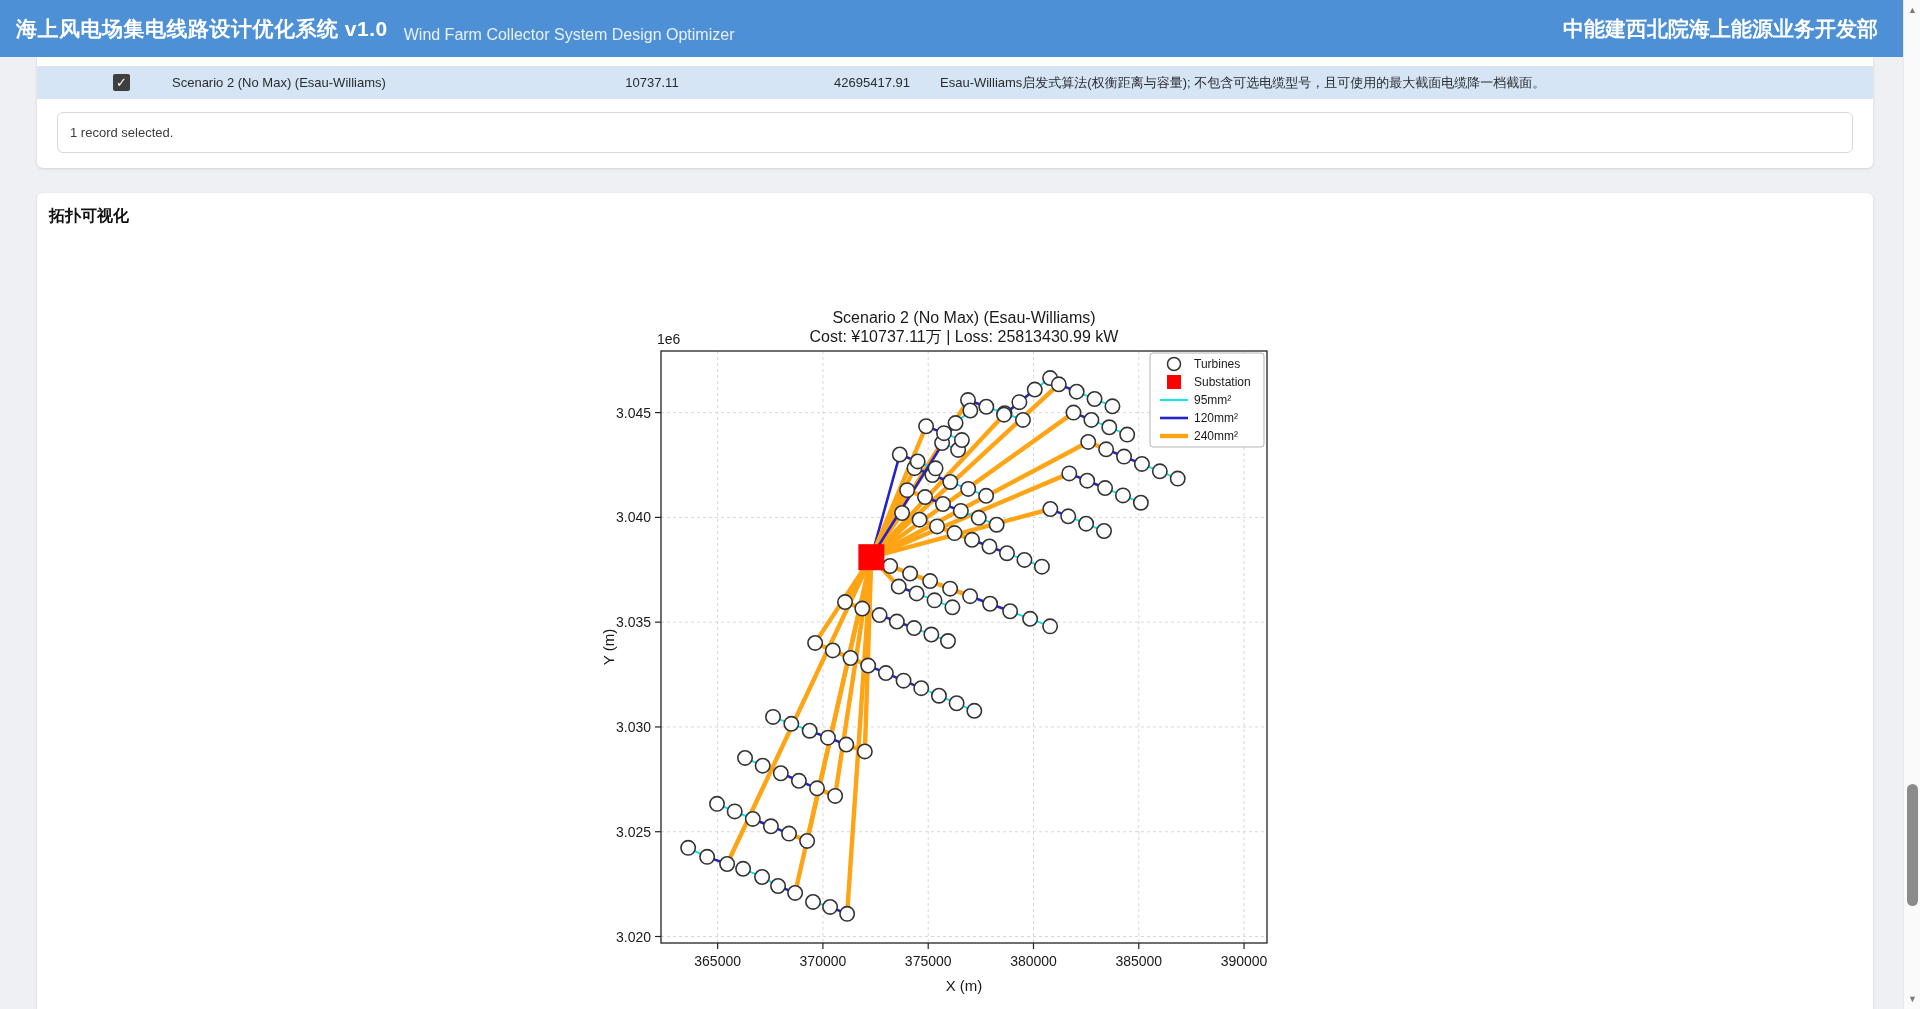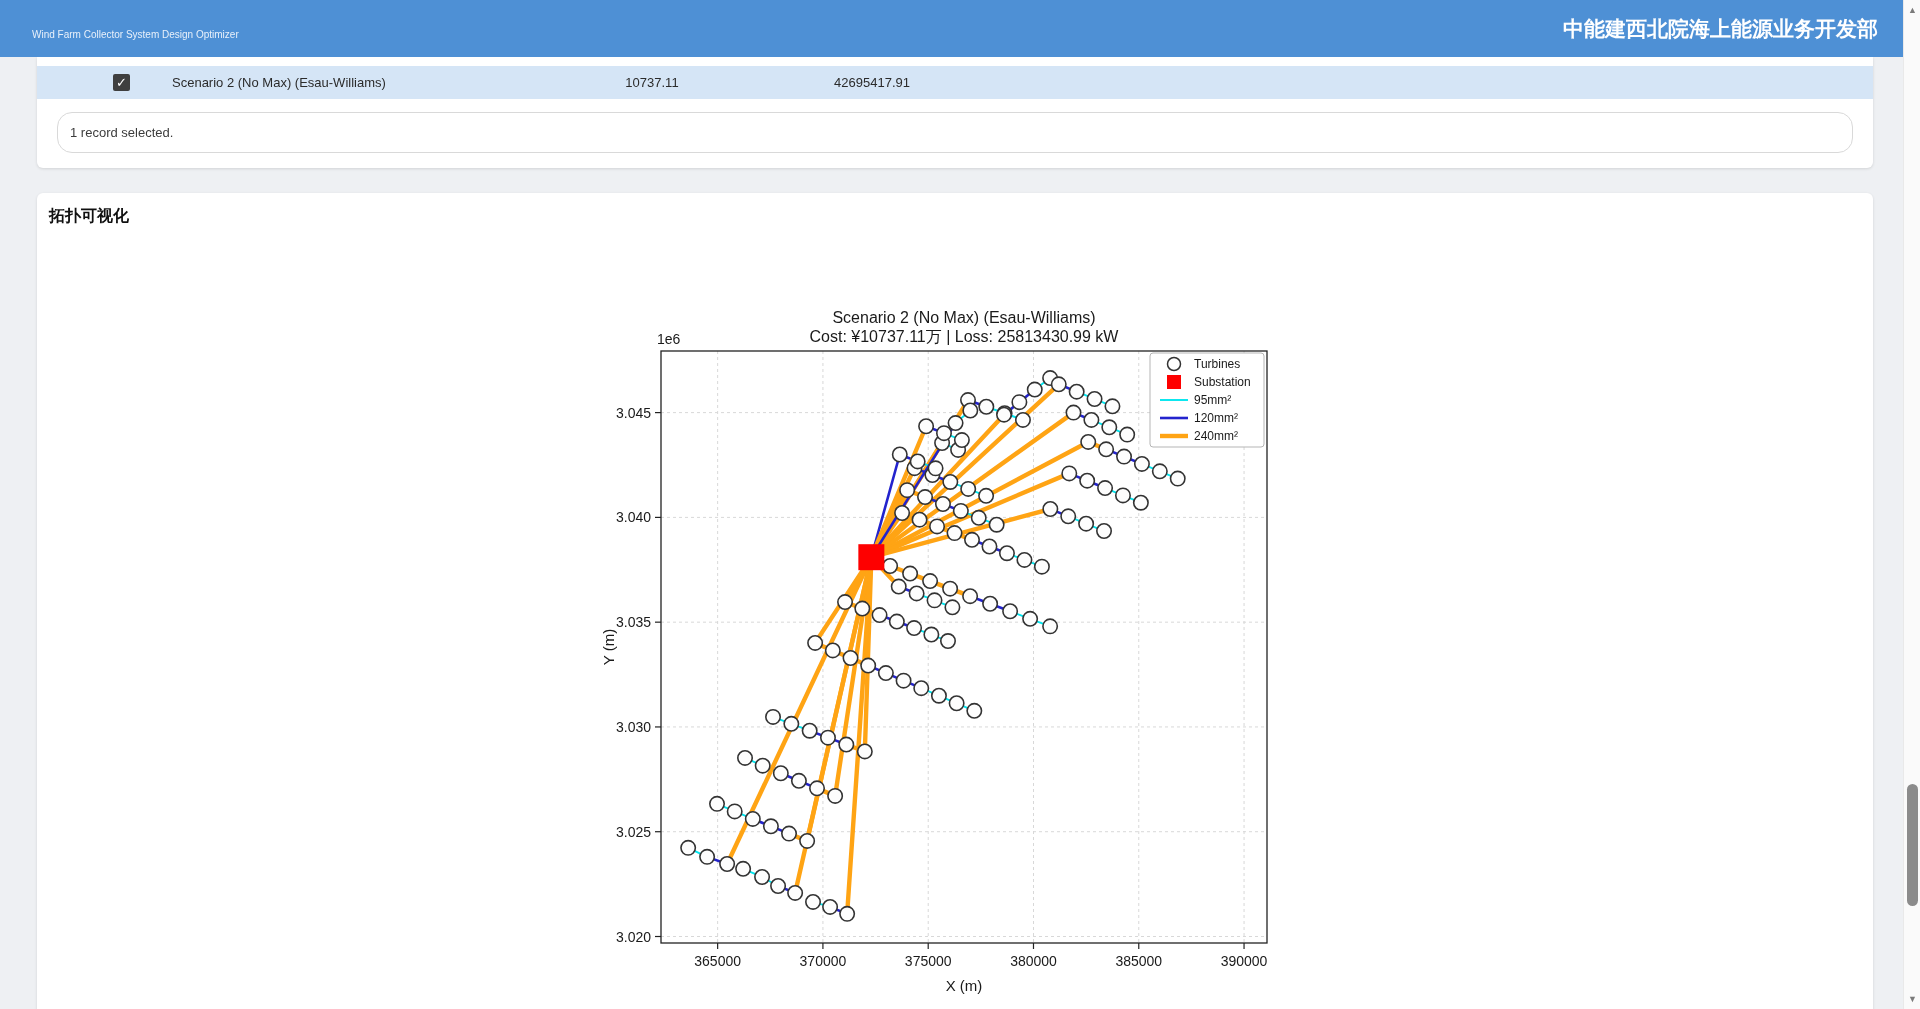--- a/index.html
+++ b/index.html
@@ -2,64 +2,66 @@
 <html><head>
 <meta charset="utf-8">
 <style>
   * { margin:0; padding:0; box-sizing:border-box; }
   html,body { width:1920px; height:1009px; overflow:hidden;
     font-family:"Liberation Sans","DejaVu Sans",sans-serif; background:#eef0f3; }
   
   .app-header { position:absolute; left:0; top:0; width:1920px; height:57px;
     background:#4e90d5; display:flex; align-items:center; padding:0 34px 0 16px; z-index:5; }
   .app-title { color:#ffffff; font-size:21px; font-weight:bold; letter-spacing:.5px; }
-  .app-subtitle { color:#e8f0fa; font-size:10px; margin-left:16px; margin-top:12px; }
+  .app-subtitle { color:#e8f0fa; font-size:16px; margin-left:16px; margin-top:12px; }
   .app-dept { margin-left:auto; color:#ffffff; font-size:21px; font-weight:bold; padding-right:8px; }
   
   .table-card { position:absolute; left:37px; top:57px; width:1836px; height:111px;
     background:#ffffff; border-radius:0 0 6px 6px; box-shadow:0 1px 3px rgba(0,0,0,.12); z-index:2; }
   .scenario-row { position:absolute; left:0; top:9px; width:100%; height:33px;
     background:#d5e5f6; display:flex; align-items:center; font-size:13px; color:#2b2b2b; }
   .cb { position:absolute; left:76px; top:8px; width:17px; height:17px; background:#3f3f3f;
     border-radius:2px; color:#fff; font-size:13px; line-height:17px; text-align:center; cursor:pointer; }
   .cell-name { position:absolute; left:135px; }
   .cell-cost { position:absolute; left:540px; width:150px; text-align:center; }
   .cell-loss { position:absolute; left:693px; width:180px; text-align:right; }
   .cell-desc { position:absolute; left:903px; white-space:nowrap; }
   .select-footer { position:absolute; left:20px; right:20px; top:55px; height:41px;
-    border:1px solid #d9d9d9; border-radius:15px; display:flex; align-items:center;
+    border:1px solid #d9d9d9; border-radius:6px; display:flex; align-items:center;
     padding-left:12px; font-size:13px; color:#3c3c3c; background:#fff; }
   
   .chart-card { position:absolute; left:37px; top:193px; width:1836px; height:827px;
     background:#ffffff; border-radius:6px; box-shadow:0 1px 3px rgba(0,0,0,.12); z-index:1; }
   .section-title { position:absolute; left:12px; top:13px; font-size:16px; font-weight:bold; color:#101010; }
   #topology-chart { position:absolute; left:553px; top:105px; }
   
   .scrollbar { position:absolute; right:0; top:0; width:17px; height:1009px;
     background:#fafafa; border-left:1px solid #e9e9e9; z-index:10; }
   .sb-arrow { position:absolute; left:0; width:17px; height:16px; color:#7a7a7a;
     font-size:9px; text-align:center; line-height:16px; cursor:pointer; }
   .sb-up { top:2px; } .sb-down { bottom:2px; }
   .sb-thumb { position:absolute; left:3px; top:784px; width:11px; height:122px;
     background:#8b8b8b; border-radius:6px; cursor:pointer; }
 </style>
 </head>
 <body>
 
 <div class="app-header">
+  <span class="app-title">海上风电场集电线路设计优化系统 v1.0</span>
   <span class="app-subtitle">Wind Farm Collector System Design Optimizer</span>
   <span class="app-dept">中能建西北院海上能源业务开发部</span>
 </div>
 
 <div class="table-card">
   <div class="scenario-row">
     <span class="cb">✓</span>
     <span class="cell-name">Scenario 2 (No Max) (Esau-Williams)</span>
     <span class="cell-cost">10737.11</span>
     <span class="cell-loss">42695417.91</span>
+    <span class="cell-desc">Esau-Williams启发式算法(权衡距离与容量); 不包含可选电缆型号，且可使用的最大截面电缆降一档截面。</span>
   </div>
   <div class="select-footer">1 record selected.</div>
 </div>
 
 <div class="chart-card">
   <div class="section-title">拓扑可视化</div>
   <svg id="topology-chart" width="724" height="702" viewBox="0 0 724 702">
       <rect x="0" y="0" width="724" height="702" fill="#ffffff"></rect>
       <line x1="127.64141765114664" y1="53" x2="127.64141765114664" y2="645" stroke="#d8d8d8" stroke-width="1" stroke-dasharray="3 3"></line>
       <line x1="232.92286309937455" y1="53" x2="232.92286309937455" y2="645" stroke="#d8d8d8" stroke-width="1" stroke-dasharray="3 3"></line>

